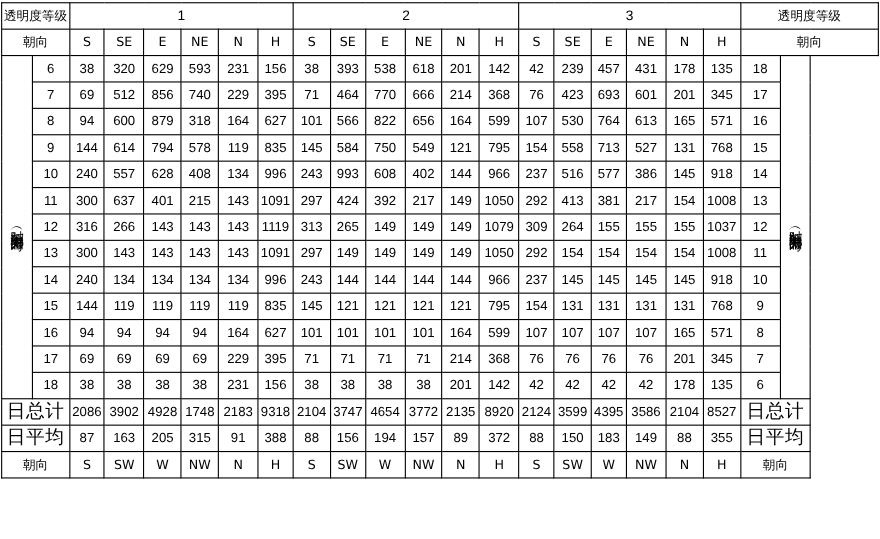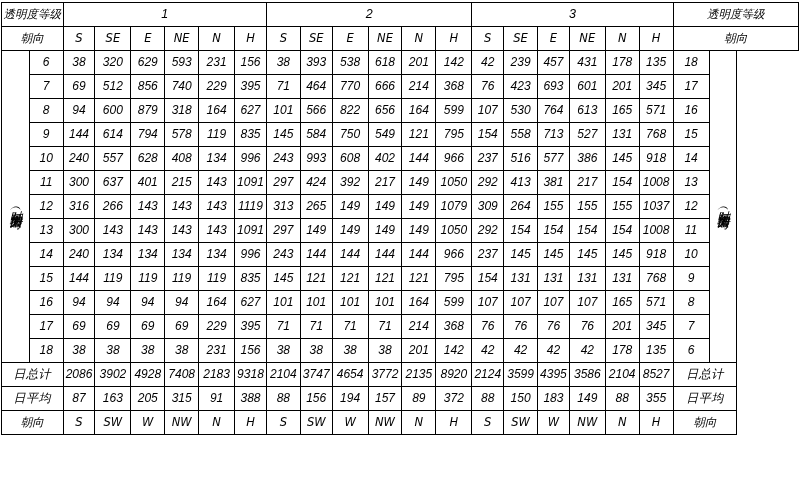--- a/index.html
+++ b/index.html
@@ -64,30 +64,30 @@
   }
   .hdr {
     font-family: "DejaVu Sans", "Liberation Sans", sans-serif;
     font-size: 11.5px;
   }
   .grp {
     font-size: 12.5px;
   }
   .sum-label {
     font-family: "DejaVu Sans", "Liberation Sans", sans-serif;
-    font-size: 12px;
+    font-size: 17px;
     letter-spacing: 0.5px;
   }
 </style>
 </head>
 <body>
 
 <div id="wrap">
 
-  <table class="grid" style="position: static; top: 2px; left: 1px; margin: 2px 1px 0px; font-style: italic;">
+  <table class="grid" style="position: static; top: 2px; left: 1px; margin: 2px 1px 0px;">
     <colgroup>
       <col style="width:27px">
       <col style="width:33px">
       <col style="width:31px">
       <col style="width:35px">
       <col style="width:33px">
       <col style="width:33px">
       <col style="width:35px">
       <col style="width:31px">
       <col style="width:33px">
@@ -438,21 +438,21 @@
       <td class="num">178</td>
       <td class="num">135</td>
       <td class="num hourcell-r">6</td>
     </tr>
 
     <tr>
       <td colspan="2" class="sum-label">日总计</td>
       <td class="num">2086</td>
       <td class="num">3902</td>
       <td class="num">4928</td>
-      <td class="num">7408</td>
+      <td class="num">1748</td>
       <td class="num">2183</td>
       <td class="num">9318</td>
       <td class="num">2104</td>
       <td class="num">3747</td>
       <td class="num">4654</td>
       <td class="num">3772</td>
       <td class="num">2135</td>
       <td class="num">8920</td>
       <td class="num">2124</td>
       <td class="num">3599</td>

